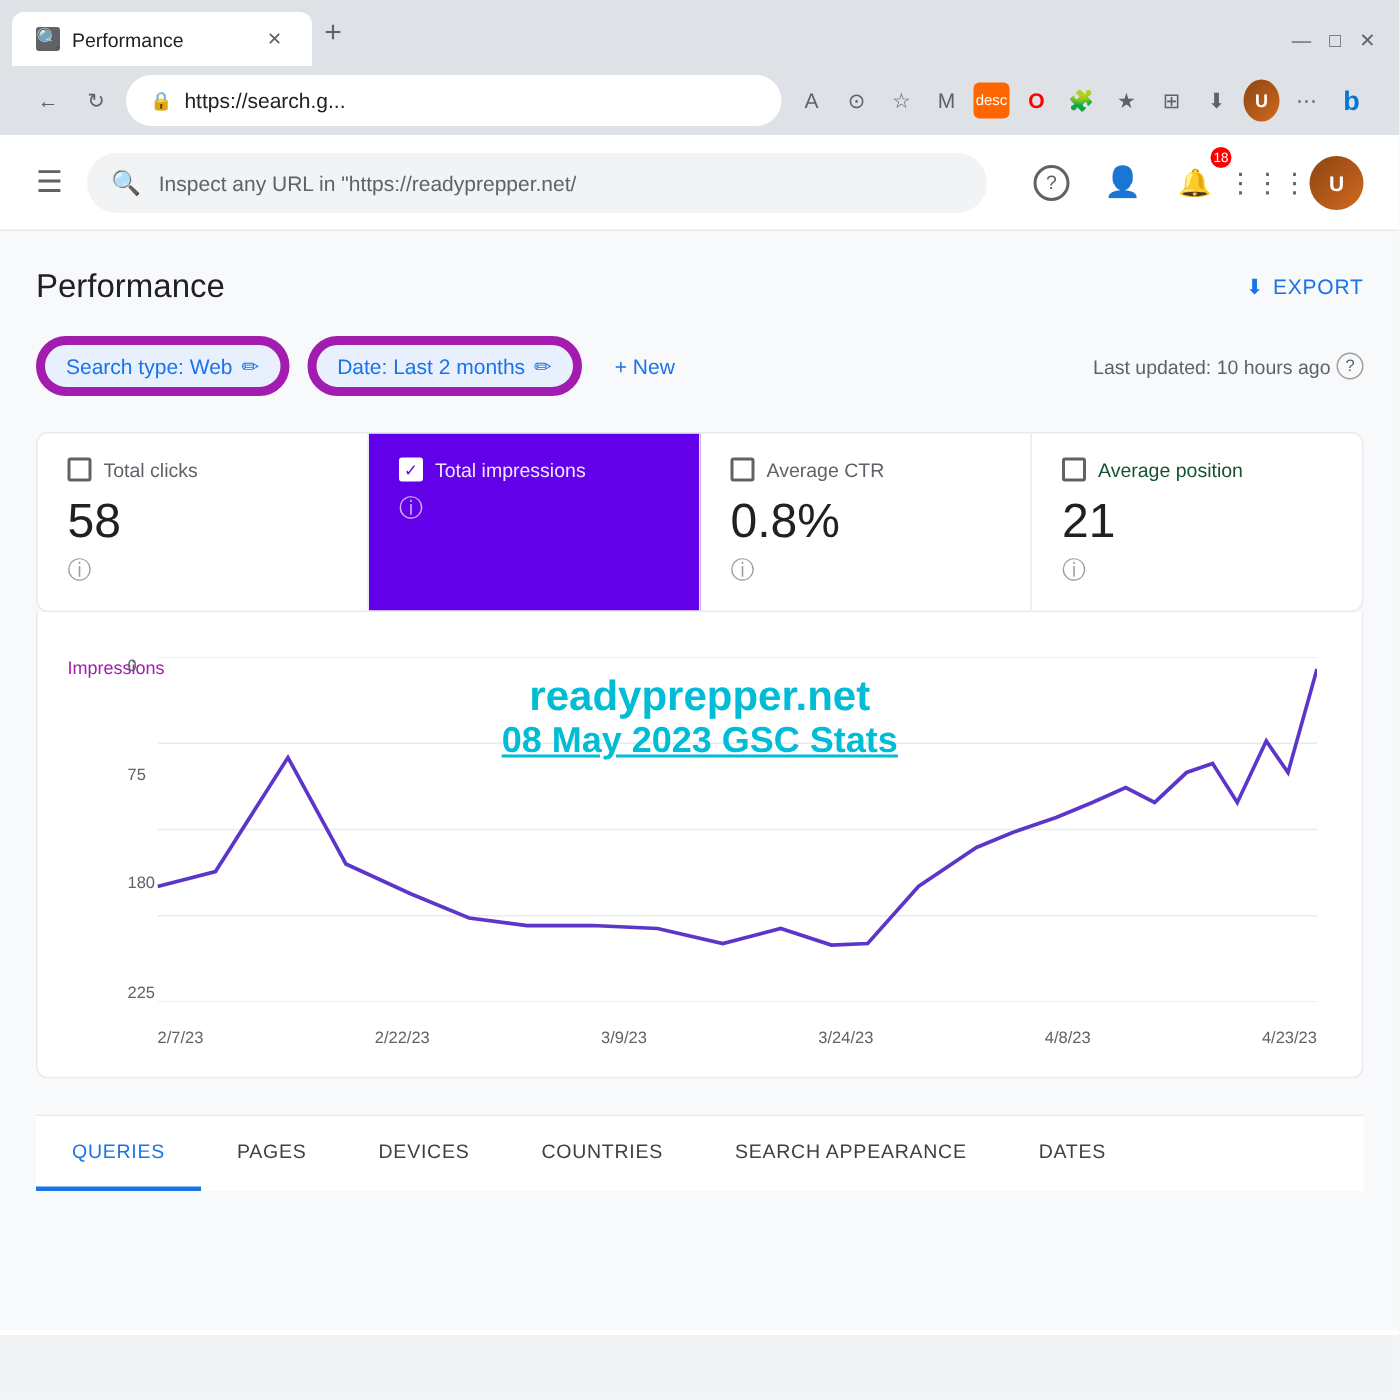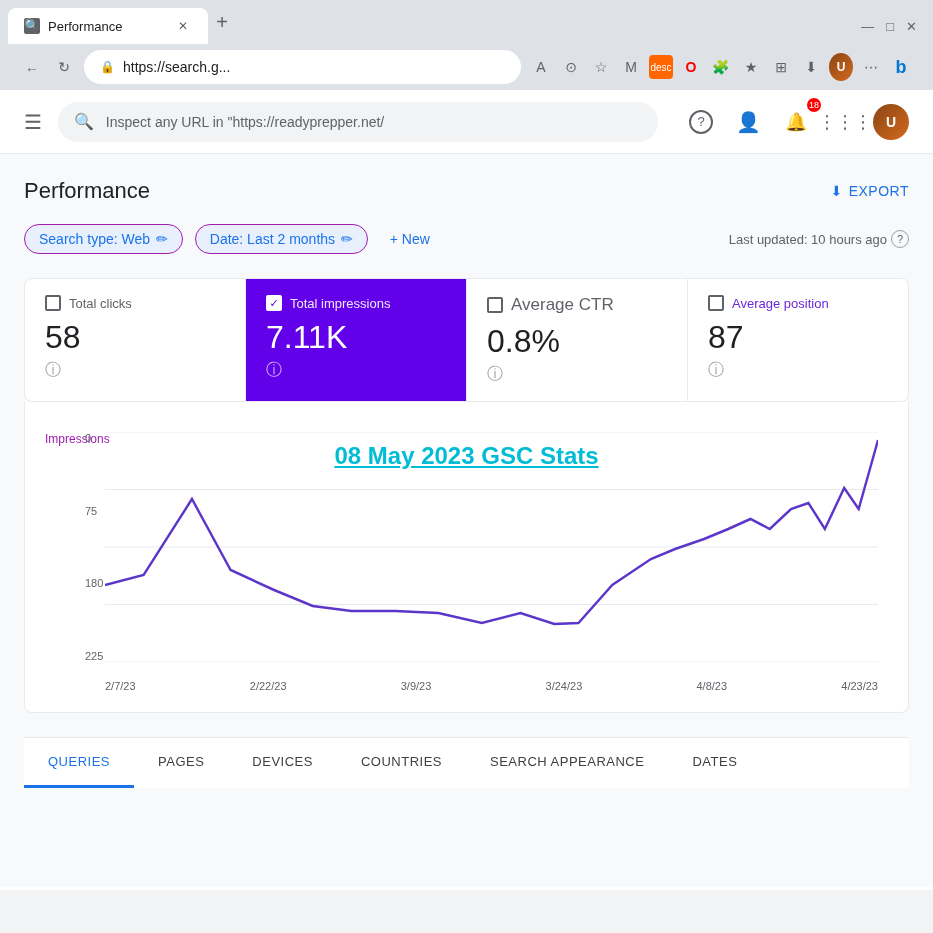--- a/index.html
+++ b/index.html
@@ -162,21 +162,21 @@
     .filters-bar {
       display: flex; align-items: center; gap: 12px;
       margin-bottom: 24px; flex-wrap: wrap;
     }
     .filter-chip {
       background: #e8f0fe;
       border-radius: 20px;
       padding: 6px 14px;
       font-size: 14px; color: #1a73e8;
       display: flex; align-items: center; gap: 6px;
-      cursor: pointer; border: 1px solid #a21caf;
+      cursor: pointer; border: 6px solid #a21caf;
     }
     .filter-edit { font-size: 14px; }
     .new-btn {
       display: flex; align-items: center; gap: 4px;
       font-size: 14px; color: #1a73e8; cursor: pointer;
       padding: 6px 10px;
     }
     .last-updated {
       margin-left: auto;
       font-size: 13px; color: #5f6368;
@@ -409,51 +409,49 @@
           <span>58</span>
         </div>
         <div class="metric-help">ⓘ</div>
       </div>
 
       <div class="metric-card active">
         <div class="metric-header">
           <div class="metric-checkbox checked checked-active" style="border-color:white;background:white;color:#6200ea;">✓</div>
           <span class="metric-label">Total impressions</span>
         </div>
-        <div class="metric-value">
-          <span>7.11K</span>
-        </div>
         <div class="metric-help">ⓘ</div>
       </div>
 
       <div class="metric-card">
         <div class="metric-header">
           <div class="metric-checkbox" style="border-color:#5f6368;"></div>
-          <span class="metric-label" style="color:#5f6368;font-size:17px;">Average CTR</span>
+          <span class="metric-label" style="color:#5f6368;font-size:13px;">Average CTR</span>
         </div>
         <div class="metric-value">
           <span>0.8%</span>
         </div>
         <div class="metric-help">ⓘ</div>
       </div>
 
       <div class="metric-card">
         <div class="metric-header">
           <div class="metric-checkbox" style="border-color:#5f6368;"></div>
-          <span class="metric-label" style="color:#6d28d9;font-size:13px;">Average position</span>
+          <span class="metric-label" style="color:#14532d;font-size:13px;">Average position</span>
         </div>
         <div class="metric-value">
-          <span>87</span>
+          <span>21</span>
         </div>
         <div class="metric-help">ⓘ</div>
       </div>
     </div>
 
     <div class="chart-container">
       <div class="chart-watermark">
+        <div class="watermark-domain">readyprepper.net</div>
         <div class="watermark-date">08 May 2023 GSC Stats</div>
       </div>
       <div class="chart-area">
 
         <div style="position:absolute;left:0;top:0;font-size:12px;color:#a21caf;">Impressions</div>
 
         <div class="y-axis">
           <div class="y-tick">225</div>
           <div class="y-tick">180</div>
           <div class="y-tick">75</div>

